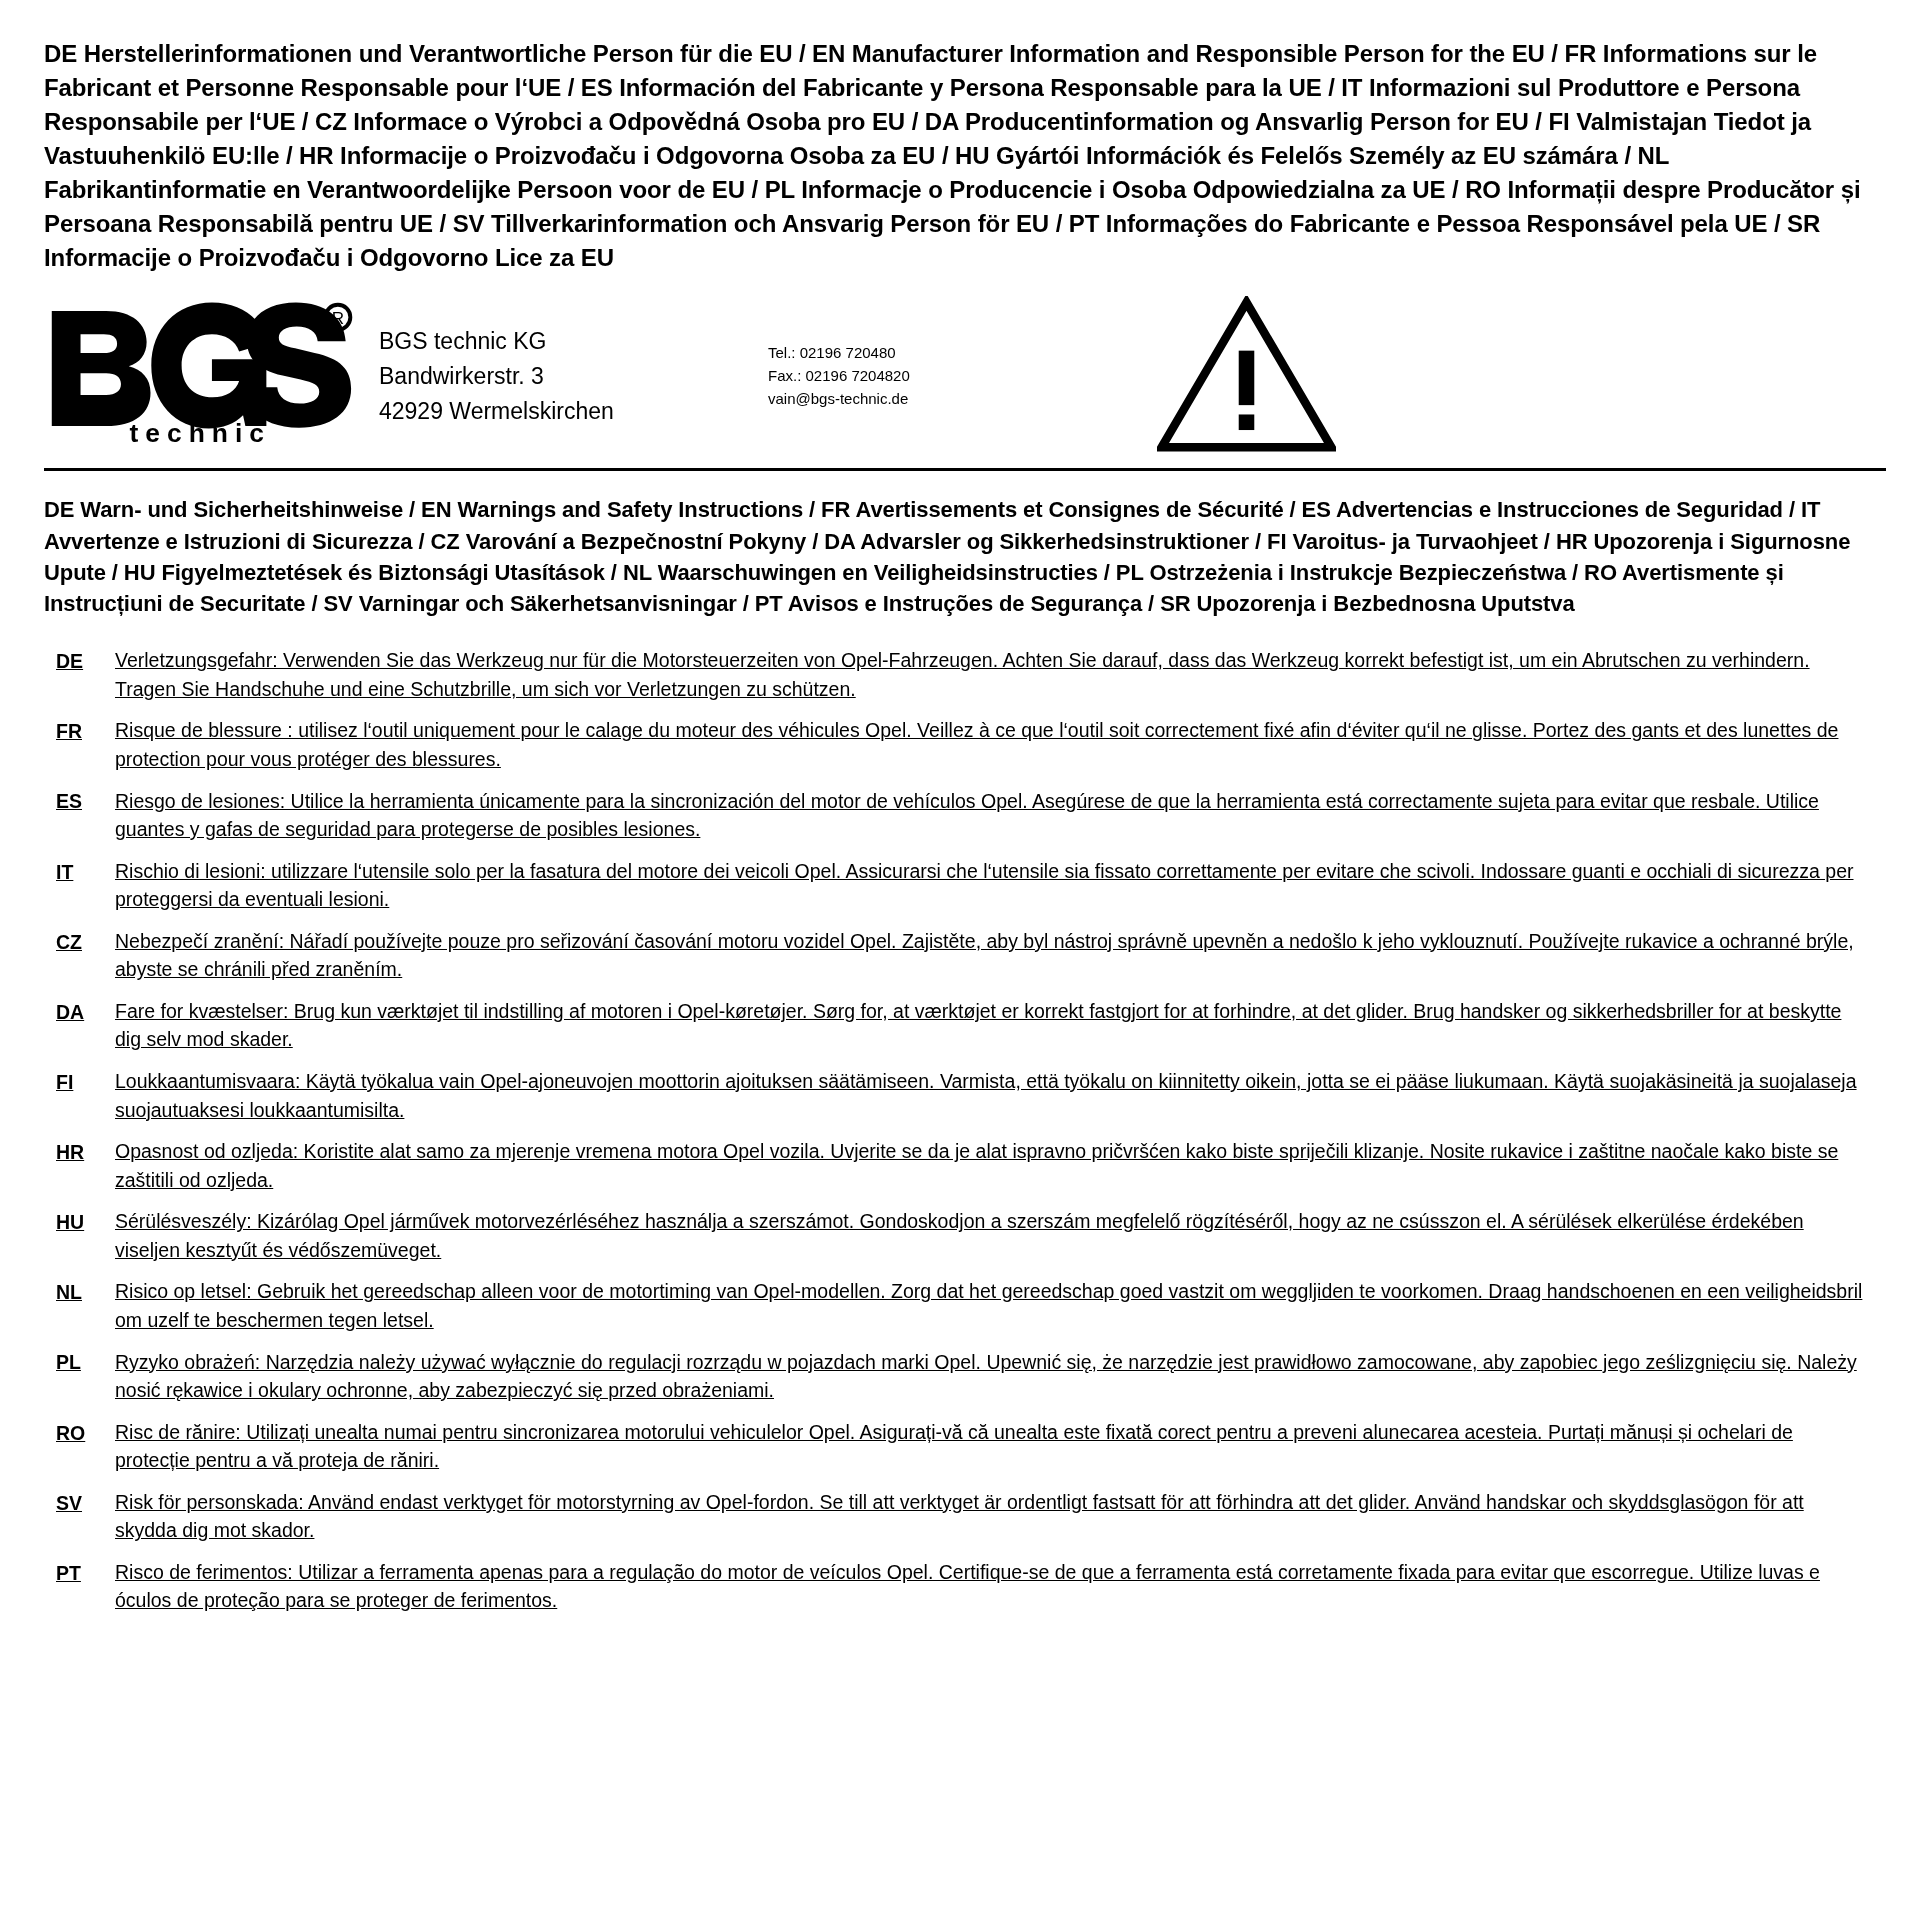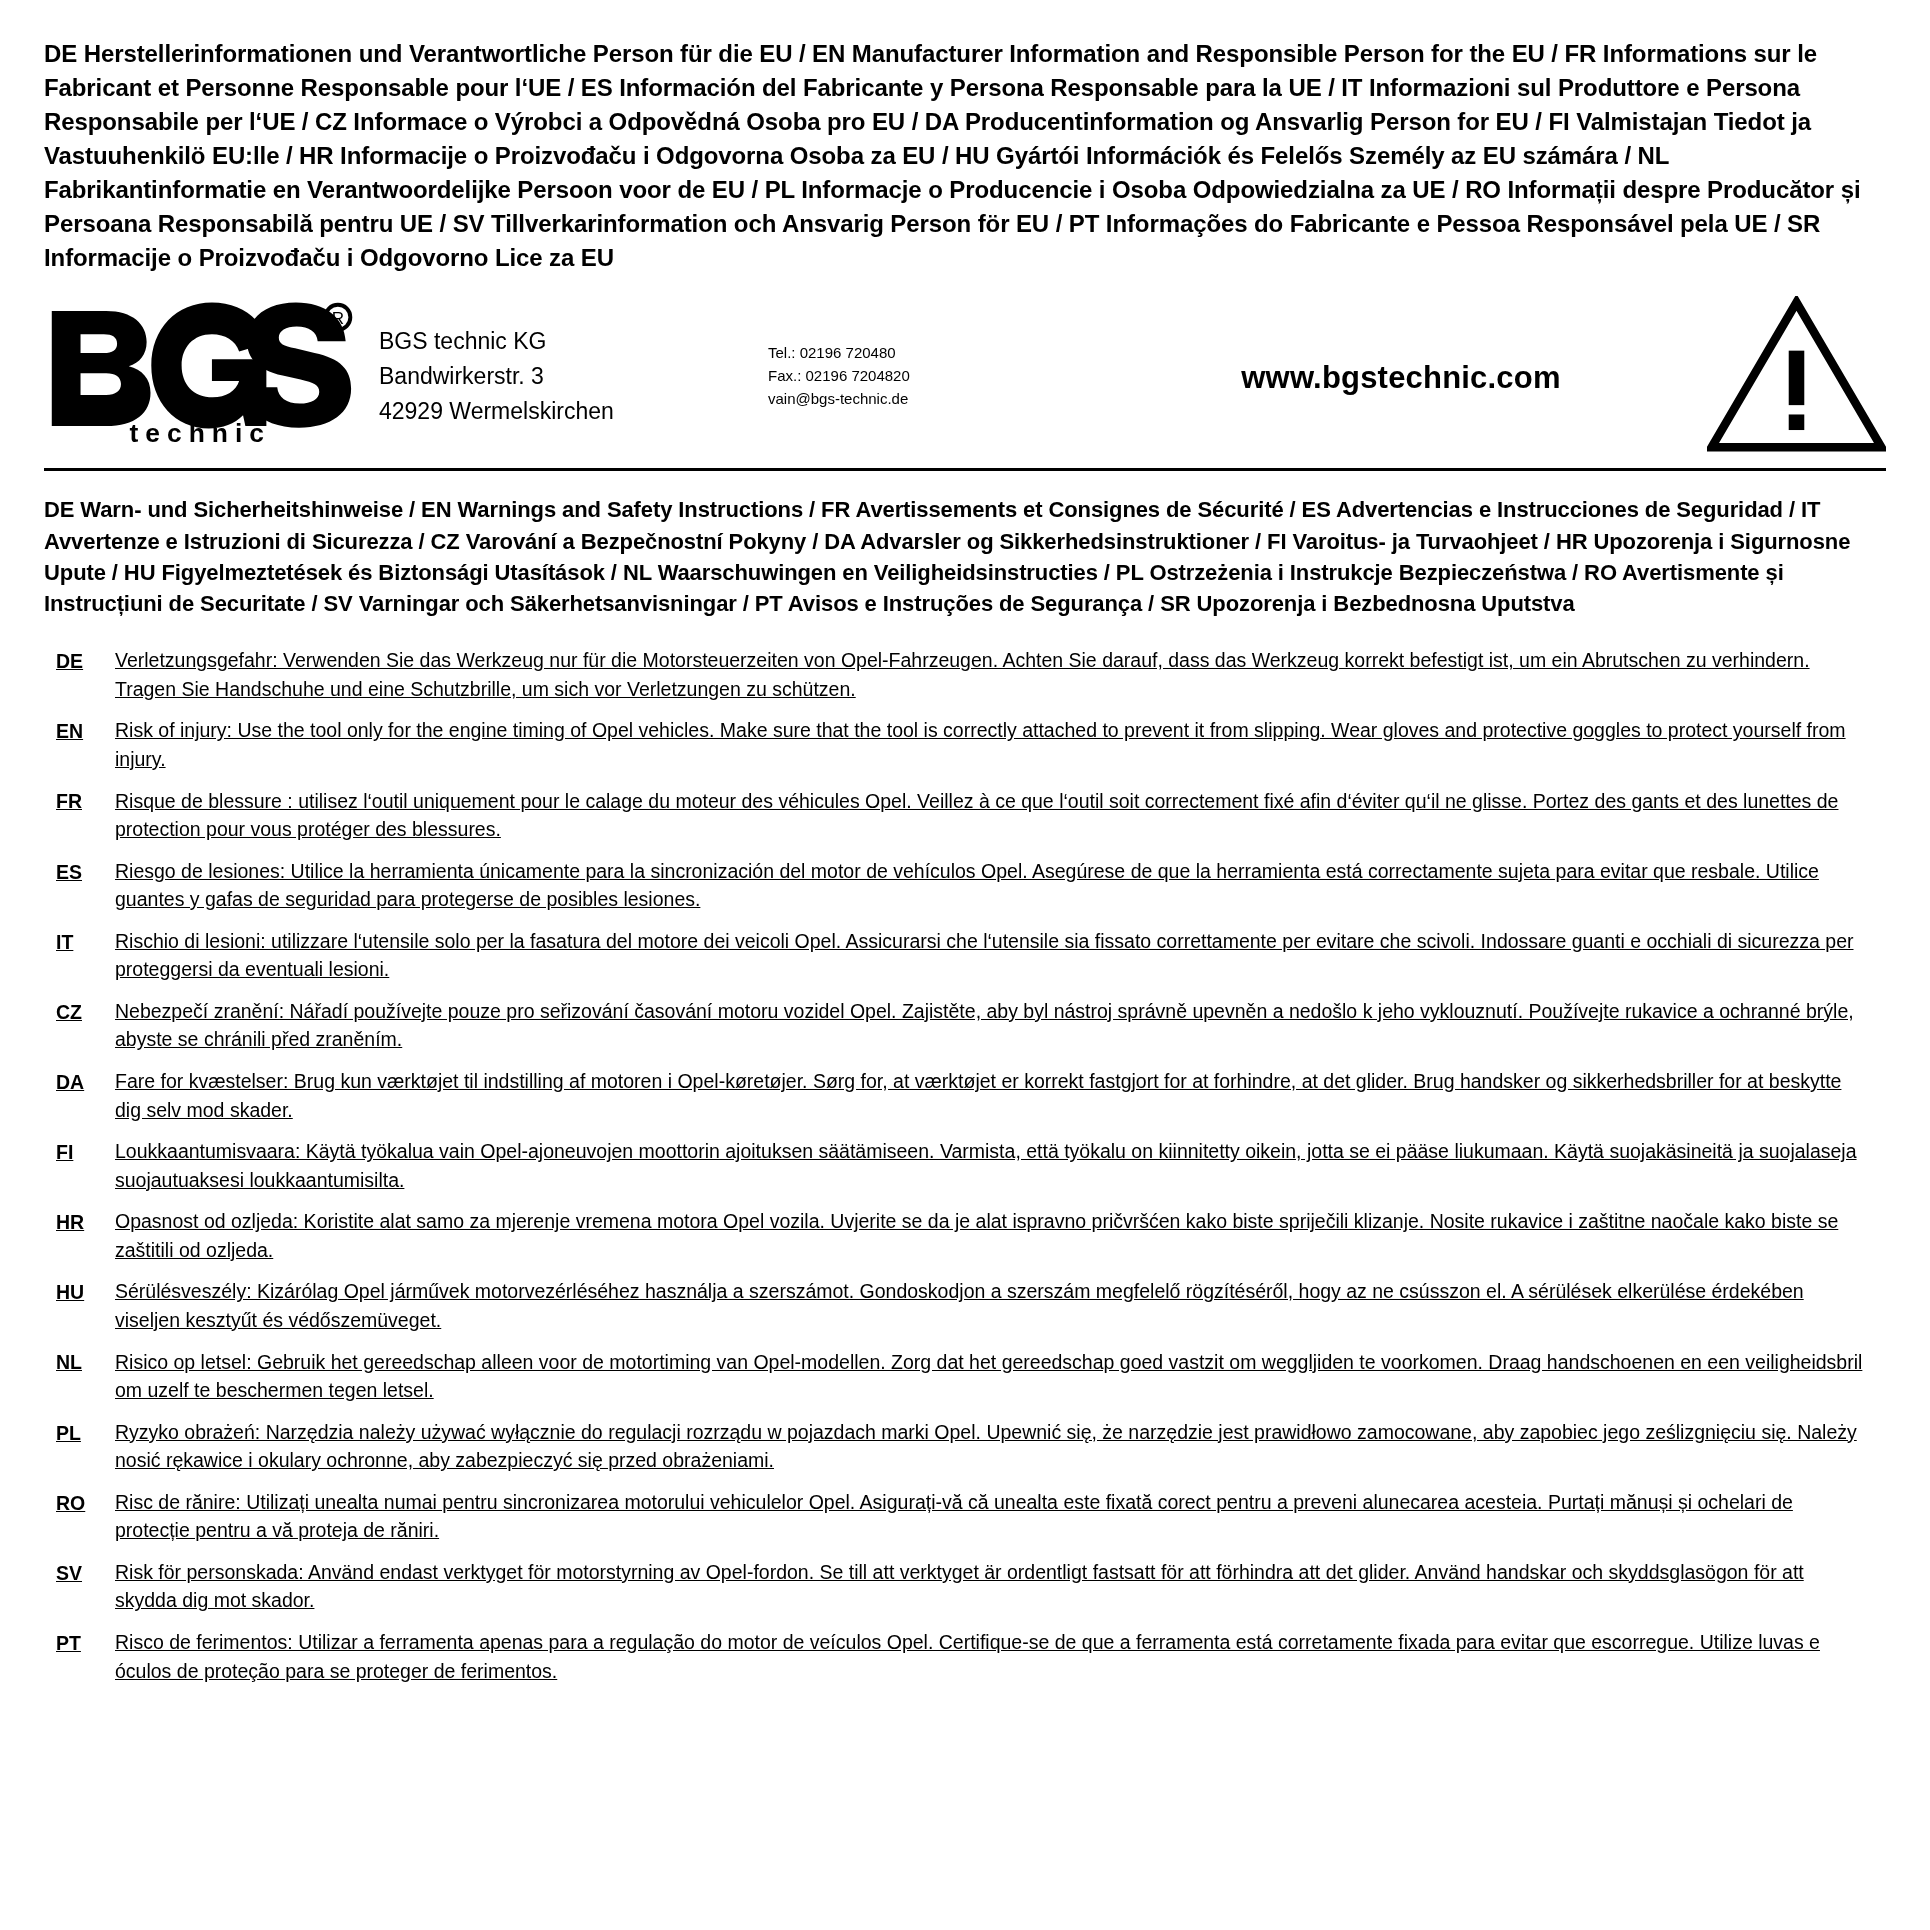--- a/index.html
+++ b/index.html
@@ -154,45 +154,40 @@
       <div>Bandwirkerstr. 3</div>
       <div>42929 Wermelskirchen</div>
     </div>
 
     <div class="contact-cell">
       <div>Tel.: 02196 720480</div>
       <div>Fax.: 02196 7204820</div>
       <div>vain@bgs-technic.de</div>
     </div>
 
-    <div class="web-cell">www.bgstechnic.com</div>
 
     <div class="warn-cell">
       <svg width="179" height="156" viewBox="0 0 230 200" xmlns="http://www.w3.org/2000/svg">
         <path d="M115 8 L224 194 L6 194 Z" fill="none" stroke="#000000" stroke-width="11" stroke-linejoin="miter"></path>
         <rect x="105" y="70" width="20" height="70" fill="#000000"></rect>
         <rect x="105" y="152" width="20" height="20" fill="#000000"></rect>
       </svg>
     </div>
 
   </div>
 
   <div class="safety-heading">DE Warn- und Sicherheitshinweise  /  EN Warnings and Safety Instructions  /  FR Avertissements et Consignes de Sécurité  /  ES Advertencias e Instrucciones de Seguridad  /  IT Avvertenze e Istruzioni di Sicurezza  /  CZ Varování a Bezpečnostní Pokyny  /  DA Advarsler og Sikkerhedsinstruktioner  /  FI Varoitus- ja Turvaohjeet  /  HR Upozorenja i Sigurnosne Upute  /  HU Figyelmeztetések és Biztonsági Utasítások  /  NL Waarschuwingen en Veiligheidsinstructies  /  PL Ostrzeżenia i Instrukcje Bezpieczeństwa  /  RO Avertismente și Instrucțiuni de Securitate  /  SV Varningar och Säkerhetsanvisningar  /  PT Avisos e Instruções de Segurança  /  SR Upozorenja i Bezbednosna Uputstva</div>
 
   <div class="lang-list">
 
     <div class="lang-row">
       <div class="lang-code">DE</div>
       <div class="lang-text">Verletzungsgefahr: Verwenden Sie das Werkzeug nur für die Motorsteuerzeiten von Opel-Fahrzeugen. Achten Sie darauf, dass das Werkzeug korrekt befestigt ist, um ein Abrutschen zu verhindern. Tragen Sie Handschuhe und eine Schutzbrille, um sich vor Verletzungen zu schützen.</div>
     </div>
 
-    <div class="lang-row">
-      <div class="lang-code">EN</div>
-      <div class="lang-text">Risk of injury: Use the tool only for the engine timing of Opel vehicles. Make sure that the tool is correctly attached to prevent it from slipping. Wear gloves and protective goggles to protect yourself from injury.</div>
-    </div>
 
     <div class="lang-row">
       <div class="lang-code">FR</div>
       <div class="lang-text">Risque de blessure : utilisez l‘outil uniquement pour le calage du moteur des véhicules Opel. Veillez à ce que l‘outil soit correctement fixé afin d‘éviter qu‘il ne glisse. Portez des gants et des lunettes de protection pour vous protéger des blessures.</div>
     </div>
 
     <div class="lang-row">
       <div class="lang-code">ES</div>
       <div class="lang-text">Riesgo de lesiones: Utilice la herramienta únicamente para la sincronización del motor de vehículos Opel. Asegúrese de que la herramienta está correctamente sujeta para evitar que resbale. Utilice guantes y gafas de seguridad para protegerse de posibles lesiones.</div>
     </div>

